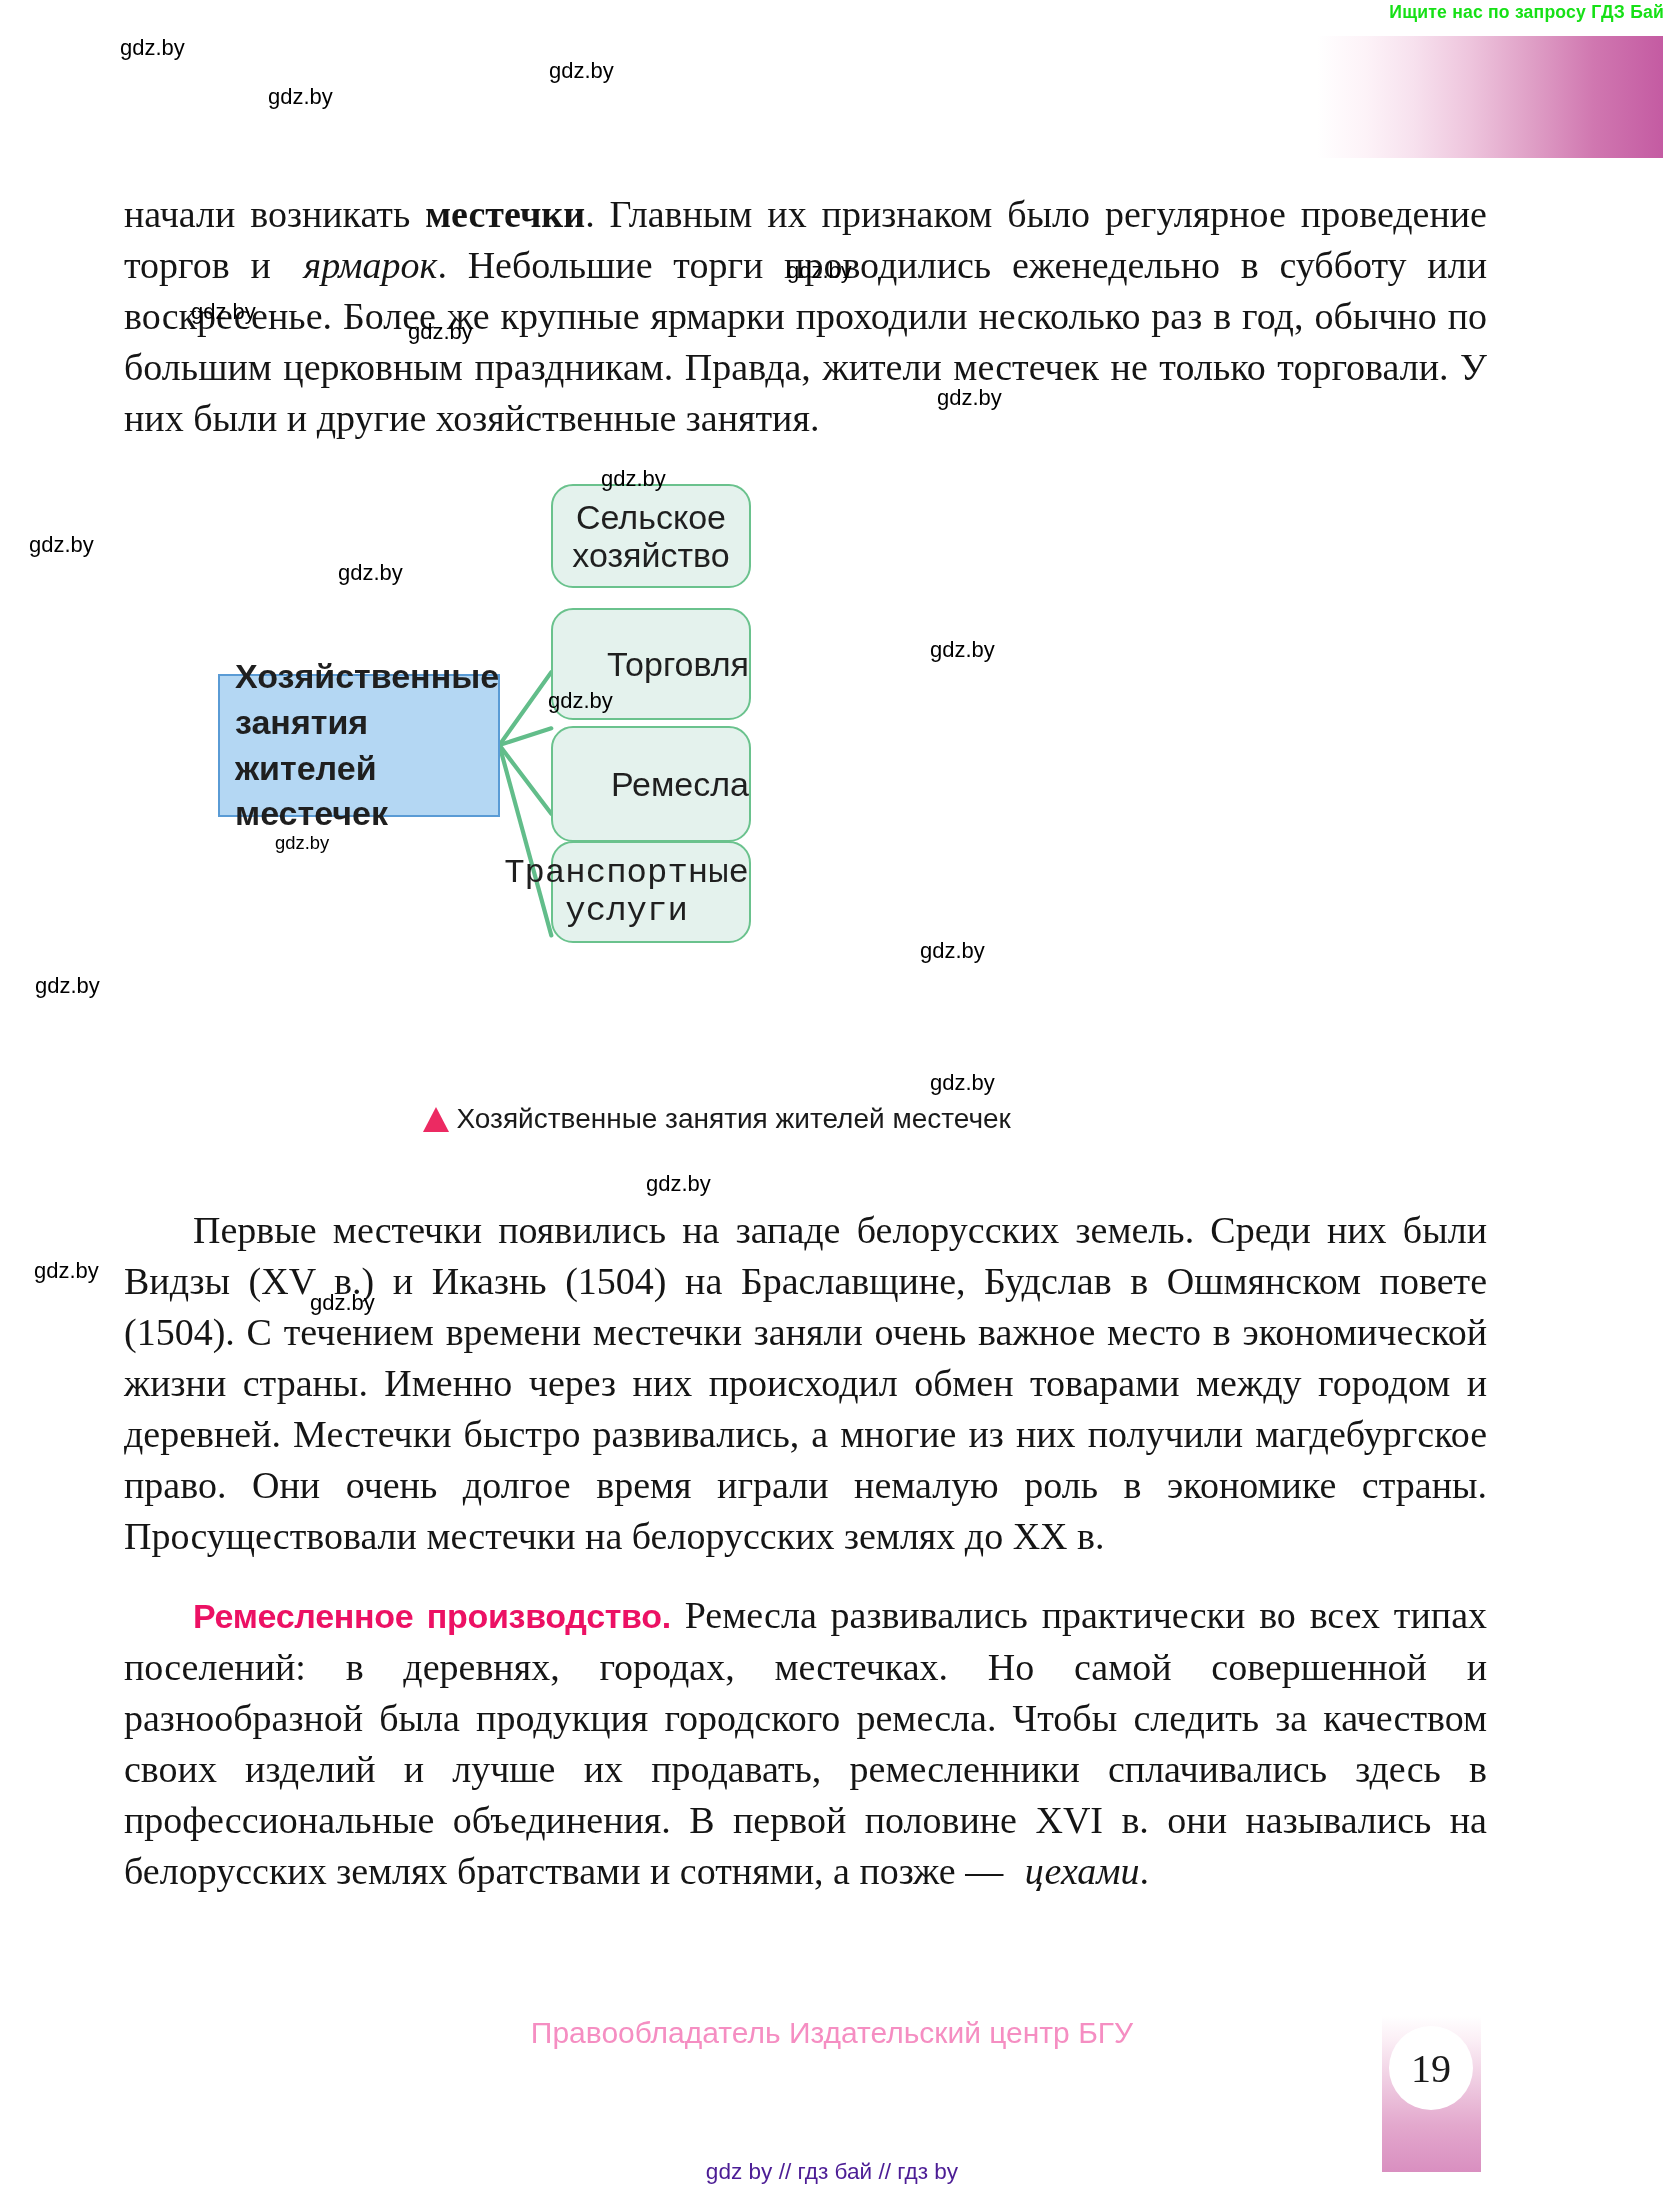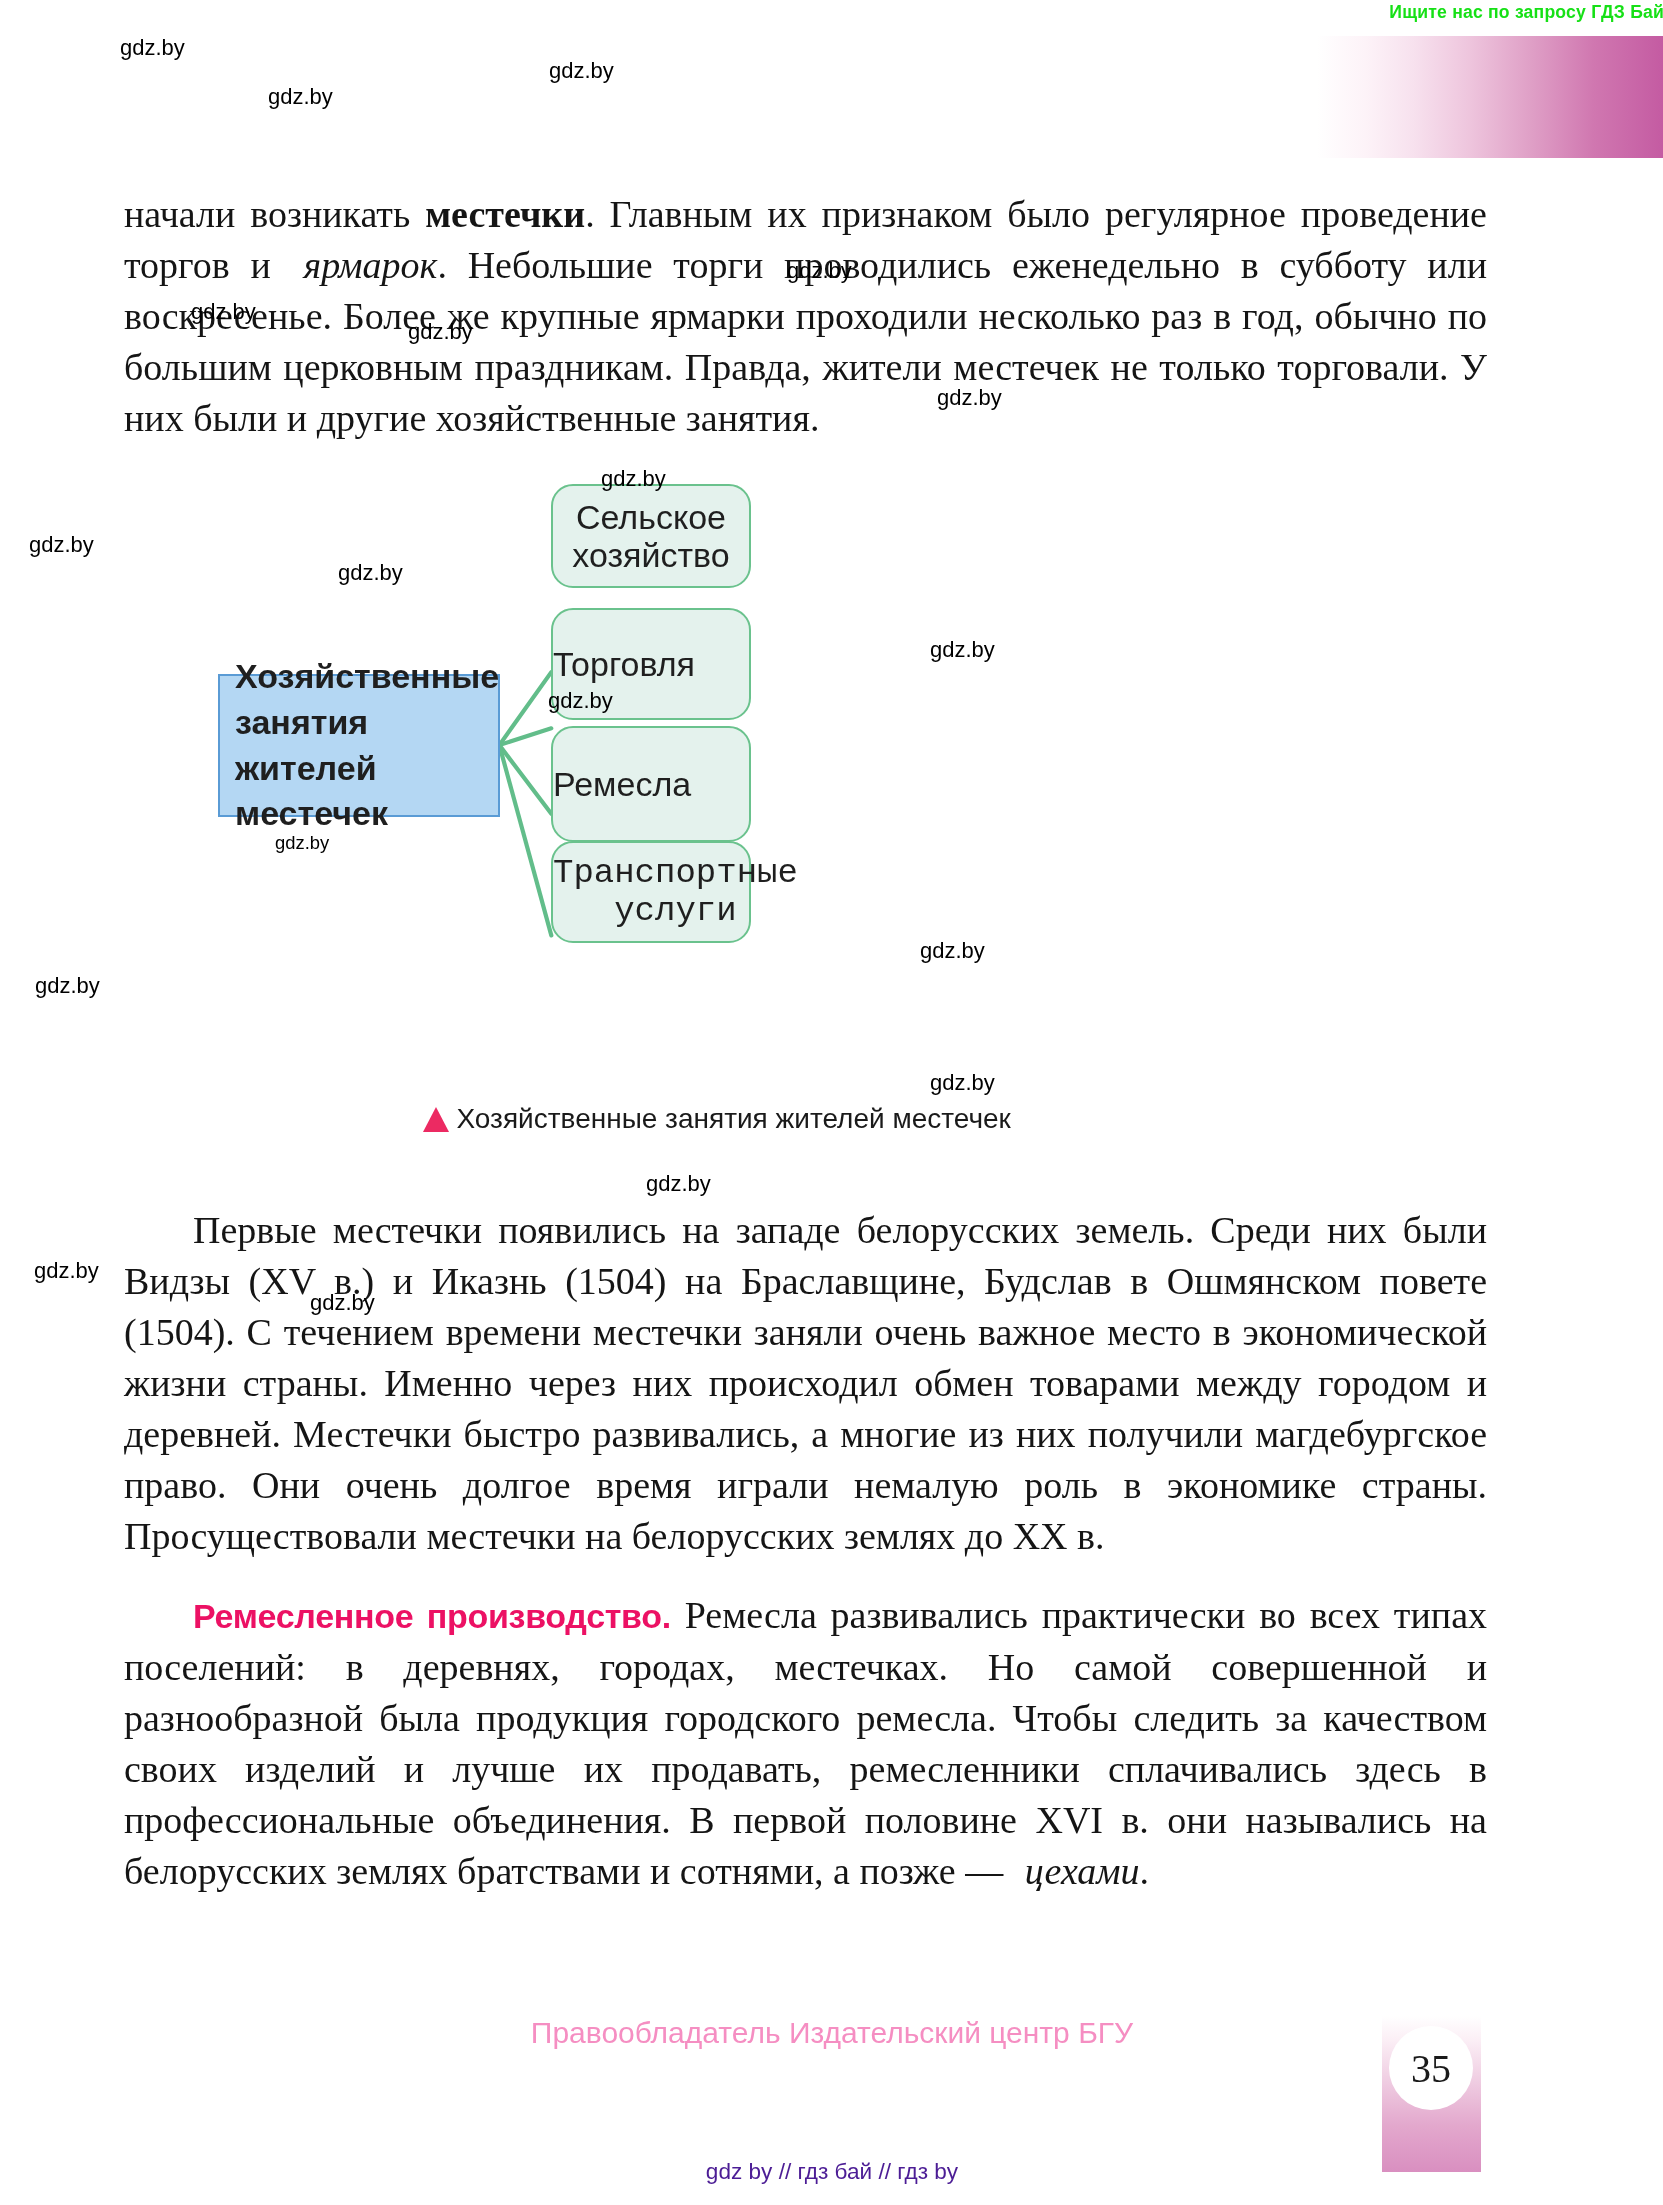--- a/index.html
+++ b/index.html
@@ -74,21 +74,21 @@
     position: absolute;
     left: 335px; top: 491px;
     width: 939px; height: 587px;
   }
   #diagram svg { position: absolute; left: 0; top: 0; }
 
   .node {
     position: absolute;
     display: flex;
     align-items: center;
-    justify-content: flex-start;
+    justify-content: flex-end;
     text-align: center;
     font-family: "Liberation Sans", sans-serif;
     color: #1f1f1f;
     line-height: 1.13;
   }
   .node.green {
     background: #e4f2ed;
     border: 2.9px solid #6ac28d;
     border-radius: 22px;
     font-size: 34px;
@@ -211,21 +211,21 @@
 <div class="para" id="para-2" style="top:1205px;">
   <span class="indent"></span><span>Первые местечки появились на западе белорусских земель. Среди них были Видзы (XV в.) и Иказнь (1504) на Браславщине, Будслав в Ошмянском повете (1504). С течением времени местечки заняли очень важное место в экономической жизни страны. Именно через них происходил обмен товарами между городом и деревней. Местечки быстро развивались, а многие из них получили магдебургское право. Они очень долгое время играли немалую роль в экономике страны. Просуществовали местечки на белорусских землях до XX в.</span>
 </div>
 
 <div class="para" id="para-3" style="top:1590px;">
   <span class="indent"></span><span class="section-head">Ремесленное производство.</span><span> Ремесла развивались практически во всех типах поселений: в деревнях, городах, местечках. Но самой совершенной и разнообразной была продукция городского ремесла. Чтобы следить за качеством своих изделий и лучше их продавать, ремесленники сплачивались здесь в профессиональные объединения. В первой половине XVI в. они назывались на белорусских землях братствами и сотнями, а позже — </span><i>цехами</i><span>.</span>
 </div>
 
 <div id="copyright">Правообладатель Издательский центр БГУ</div>
 <div id="page-badge"></div>
-<div id="page-circle">35</div>
+<div id="page-circle">19</div>
 <div id="footer-links">gdz by  //  гдз бай  //  гдз by</div>
 
 <div id="watermark-layer">
     <div class="wm" style="left: 120px; top: 35px; font-size: 22px;">gdz.by</div>
     <div class="wm" style="left: 549px; top: 58px; font-size: 22px;">gdz.by</div>
     <div class="wm" style="left: 268px; top: 84px; font-size: 22px;">gdz.by</div>
     <div class="wm" style="left: 787px; top: 258px; font-size: 22px;">gdz.by</div>
     <div class="wm" style="left: 191px; top: 299px; font-size: 22px;">gdz.by</div>
     <div class="wm" style="left: 408px; top: 319px; font-size: 22px;">gdz.by</div>
     <div class="wm" style="left: 937px; top: 385px; font-size: 22px;">gdz.by</div>

